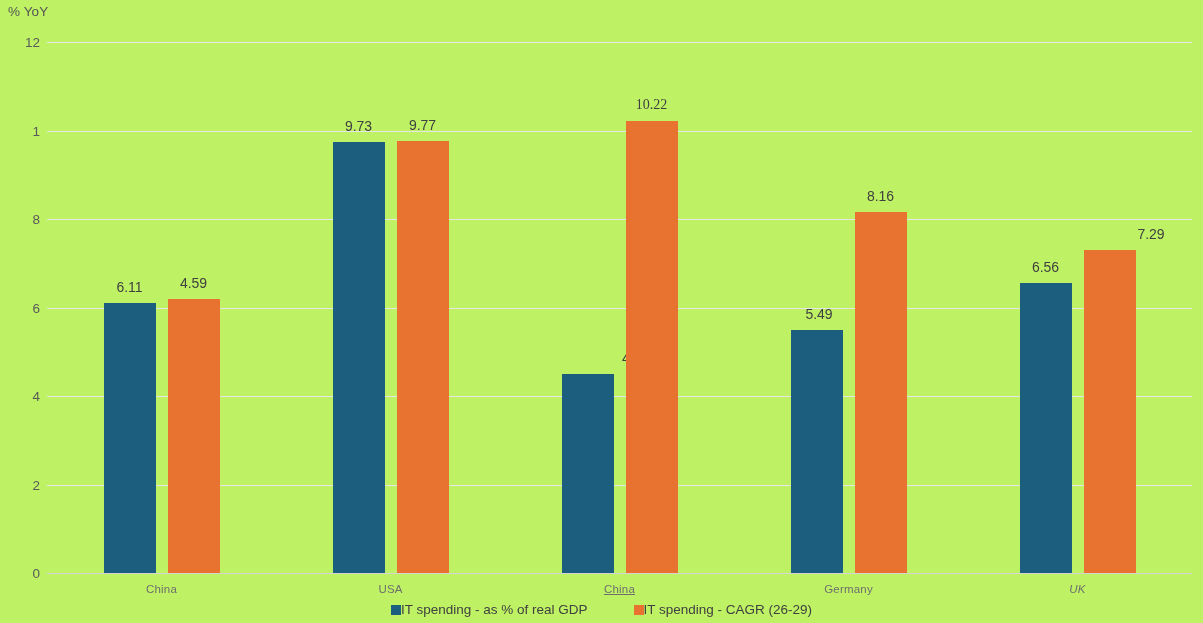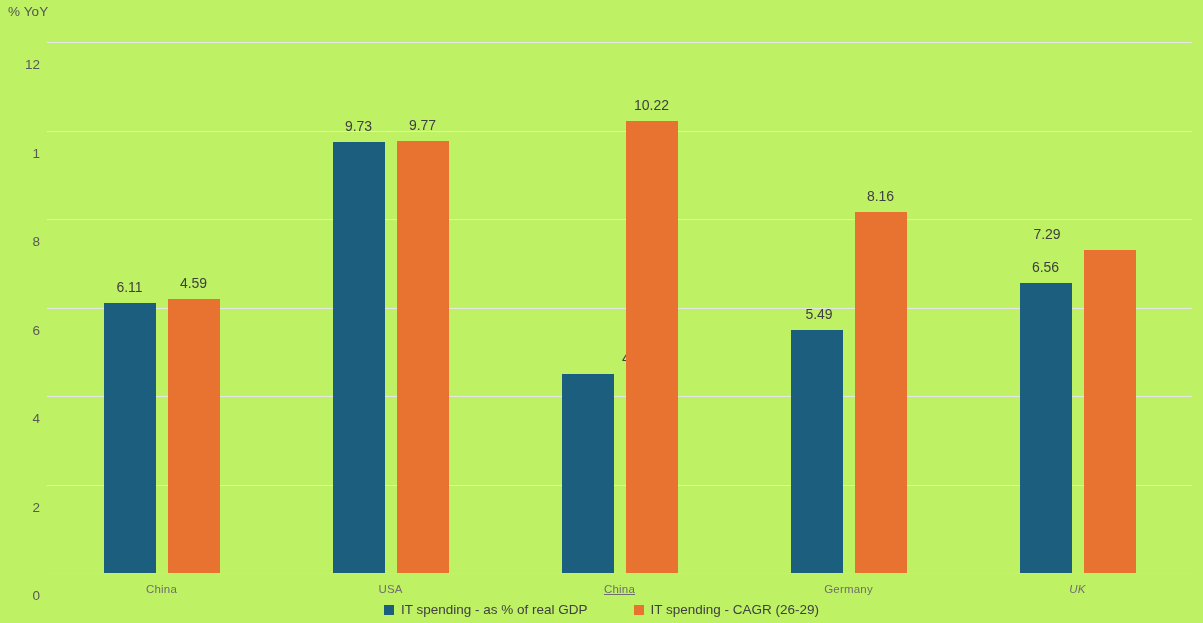--- a/index.html
+++ b/index.html
@@ -49,21 +49,20 @@
 
   .ytick {
     position: absolute;
     right: 0;
     width: 36px;
     text-align: right;
     font-size: 13.5px;
     color: #595959;
     transform: translateY(-50%);
     white-space: nowrap;
-    margin-top: 22px;
   }
   .ytick-wrap {
     position: absolute;
     left: 0;
     width: 40px;
     height: 0;
   }
 
   
   .bar {
@@ -99,21 +98,20 @@
     top: 602px;
     width: 1203px;
     display: flex;
     justify-content: center;
     align-items: center;
     gap: 46px;
   }
   .legend-item {
     display: flex;
     align-items: center;
-    gap: 7px;
     font-size: 13.5px;
     color: #404040;
     white-space: nowrap;
   }
   .legend-swatch {
     width: 10px;
     height: 10px;
     flex: 0 0 auto;
   }
   .legend-swatch.series0 { background: #1b5e7e; }
@@ -164,29 +162,29 @@
         <div class="bar-label" style="left: 129.5px; top: 278.632px;">6.11</div>
         <div class="bar series1" title="IT spending - CAGR (26-29) — Japan: 6.20" style="left: 167.5px; width: 52px; height: 274.35px; bottom: 50px;"></div>
         <div class="bar-label" style="left: 193.5px; top: 274.65px;">4.59</div>
         <div class="bar series0" title="IT spending - as % of real GDP — USA: 9.73" style="left: 332.5px; width: 52px; height: 430.553px; bottom: 50px;"></div>
         <div class="bar-label" style="left: 358.5px; top: 118.447px;">9.73</div>
         <div class="bar series1" title="IT spending - CAGR (26-29) — USA: 9.77" style="left: 396.5px; width: 52px; height: 432.322px; bottom: 50px;"></div>
         <div class="bar-label" style="left: 422.5px; top: 116.677px;">9.77</div>
         <div class="bar series0" title="IT spending - as % of real GDP — China: 4.50" style="left: 561.5px; width: 52px; height: 199.125px; bottom: 50px;"></div>
         <div class="bar-label" style="left: 587.5px; top: 349.875px; margin-left: 48px;">4.50</div>
         <div class="bar series1" title="IT spending - CAGR (26-29) — China: 10.22" style="left: 625.5px; width: 52px; height: 452.235px; bottom: 50px;"></div>
-        <div class="bar-label" style="left: 651.5px; top: 96.765px;">10.22</div>
+        <div class="bar-label" style="left: 651.5px; top: 96.765px; font-family: Liberation Serif, serif;">10.22</div>
         <div class="bar series0" title="IT spending - as % of real GDP — Germany: 5.49" style="left: 790.5px; width: 52px; height: 242.933px; bottom: 50px;"></div>
         <div class="bar-label" style="left: 819px; top: 306.067px;">5.49</div>
         <div class="bar series1" title="IT spending - CAGR (26-29) — Germany: 8.16" style="left: 854.5px; width: 52px; height: 361.08px; bottom: 50px;"></div>
         <div class="bar-label" style="left: 880.5px; top: 187.92px;">8.16</div>
         <div class="bar series0" title="IT spending - as % of real GDP — UK: 6.56" style="left: 1019.5px; width: 52px; height: 290.28px; bottom: 50px;"></div>
         <div class="bar-label" style="left: 1045.5px; top: 258.72px;">6.56</div>
         <div class="bar series1" title="IT spending - CAGR (26-29) — UK: 7.29" style="left: 1083.5px; width: 52px; height: 322.582px; bottom: 50px;"></div>
-        <div class="bar-label" style="left: 1047px; top: 226.417px;">7.29</div>
+        <div class="bar-label" style="left: 1151px; top: 226.417px;">7.29</div>
       </div>
     <div id="catlabels">
         <div class="cat-label" style="left: 161.5px; top: 583px;">China</div>
         <div class="cat-label" style="left: 390.5px; top: 583px;">USA</div>
         <div class="cat-label" style="left: 619.5px; top: 583px; text-decoration: underline;">China</div>
         <div class="cat-label" style="left: 848.5px; top: 583px;">Germany</div>
         <div class="cat-label" style="left: 1077.5px; top: 583px; font-style: italic;">UK</div>
       </div>
   </div>
 

